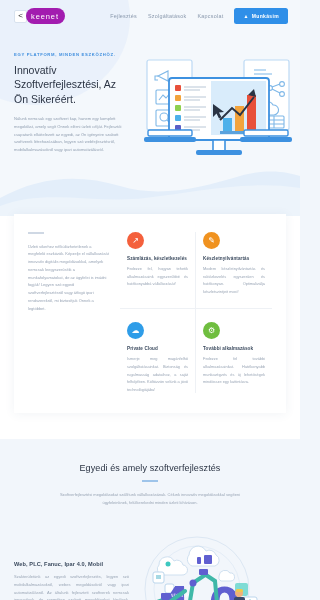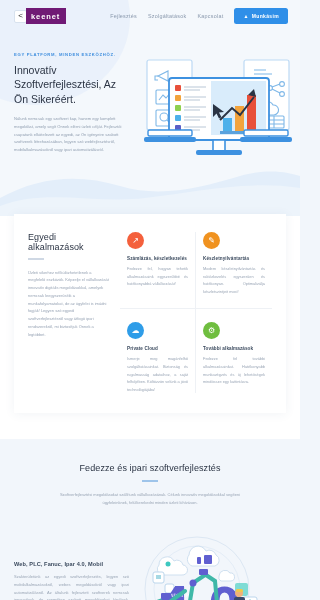--- a/index.html
+++ b/index.html
@@ -27,23 +27,23 @@
     padding:8px 12px 6px 14px;
   }
   .logo { display:flex; align-items:center; }
   .logo-mark {
     width:13px; height:13px; background:#ffffff;
     border:1px solid #d8e2ee; border-radius:2px;
     display:flex; align-items:center; justify-content:center;
     font-size:8px; color:#2b2b2b; line-height:1;
   }
   .logo-word {
-    background:#701a75; color:#ffffff;
-    font-size:7.5px; letter-spacing:.9px; font-weight:700;
-    padding:3.5px 6px 3.5px 5px; border-radius:0;
+    background:#a21caf; color:#ffffff;
+    font-size:7.5px; letter-spacing:.9px; font-weight:400;
+    padding:3.5px 6px 3.5px 5px; border-radius:8px;
     margin-left:-1px;
   }
   .nav { display:flex; align-items:center; gap:11px; }
   .nav a {
     font-size:5.4px; color:#8a99ad; text-decoration:none;
     letter-spacing:.25px; white-space:nowrap;
   }
   .cta-btn {
     background:#2f8fe8; color:#fff; border:none; border-radius:2.5px;
     font-size:5px; letter-spacing:.35px; font-weight:600;
@@ -229,21 +229,20 @@
     <svg class="wave" viewBox="0 0 300 58" preserveAspectRatio="none">
       <path d="M0 40 C 40 18, 80 16, 120 28 C 160 40, 200 30, 240 18 C 268 10, 288 14, 300 18 L300 58 L0 58 Z" fill="#e3eefa"></path>
       <path d="M0 48 C 45 30, 95 46, 145 40 C 195 34, 245 22, 300 30 L300 58 L0 58 Z" fill="#edf4fb"></path>
     </svg>
   </div>
 
   <div class="panel-zone">
     <div class="panel">
       <div class="panel-grid">
         <div class="panel-intro">
-          <div class="panel-title">Egyedi alkalmazások</div>
           <div class="rule"></div>
           <p>Üzleti sikerhez nélkülözhetetlenek a megfelelő eszközök. Képzelje el vállalkozását innovatív digitális megoldásokkal, amelyek nemcsak leegyszerűsítik a munkafolyamatokat, de az ügyfelei is imádni fogják! Legyen szó egyedi szoftverfejlesztésről vagy átfogó ipari rendszerekről, mi biztosítjuk Önnek a legtöbbet.</p>
         </div>
 
         <div class="features">
           <div class="feat">
             <div class="feat-icon" style="background:#f4603c">↗</div>
             <div class="feat-title">Számlázás, készletkezelés</div>
             <div class="feat-desc">Fedezze fel, hogyan tehetik alkalmazásaink egyszerűbbé és hatékonyabbá vállalkozását!</div>
           </div>
@@ -261,21 +260,21 @@
             <div class="feat-icon" style="background:#6fbe3f">⚙</div>
             <div class="feat-title">További alkalmazások</div>
             <div class="feat-desc">Fedezze fel további alkalmazásainkat. Hatékonyabb munkavégzés és új lehetőségek mindössze egy kattintásra.</div>
           </div>
         </div>
       </div>
     </div>
   </div>
 
   <div class="sec2">
-    <div class="sec2-title">Fedezze és ipari szoftverfejlesztés</div>
+    <div class="sec2-title">Egyedi és amely szoftverfejlesztés</div>
     <div class="sec2-rule"></div>
     <div class="sec2-sub">Szoftverfejlesztési megoldásokat szállítunk vállalkozásának. Célunk innovatív megoldásokkal segíteni ügyfeleinknek, felülkerekedni minden üzleti kihíváson.</div>
   </div>
 
   <div class="sec3">
     <div class="sec3-left">
       <div class="sec3-title">Web, PLC, Fanuc, Ipar 4.0, Mobil</div>
       <p>Szakterületünk az egyedi szoftverfejlesztés, legyen szó mobilalkalmazásokról, webes megoldásokról vagy ipari automatizálásról. Az általunk fejlesztett szoftverek nemcsak innovatívak, de személyre szabott megoldásokat kínálnak, amelyek segítenek ügyfeleinknek hatékonyabbá válni és növekedni. Válasszon minket, és együtt alakítsunk ki versenyképes megoldásokat az Ön vállalkozása számára.</p>
     </div>
     <div class="sec3-right">

